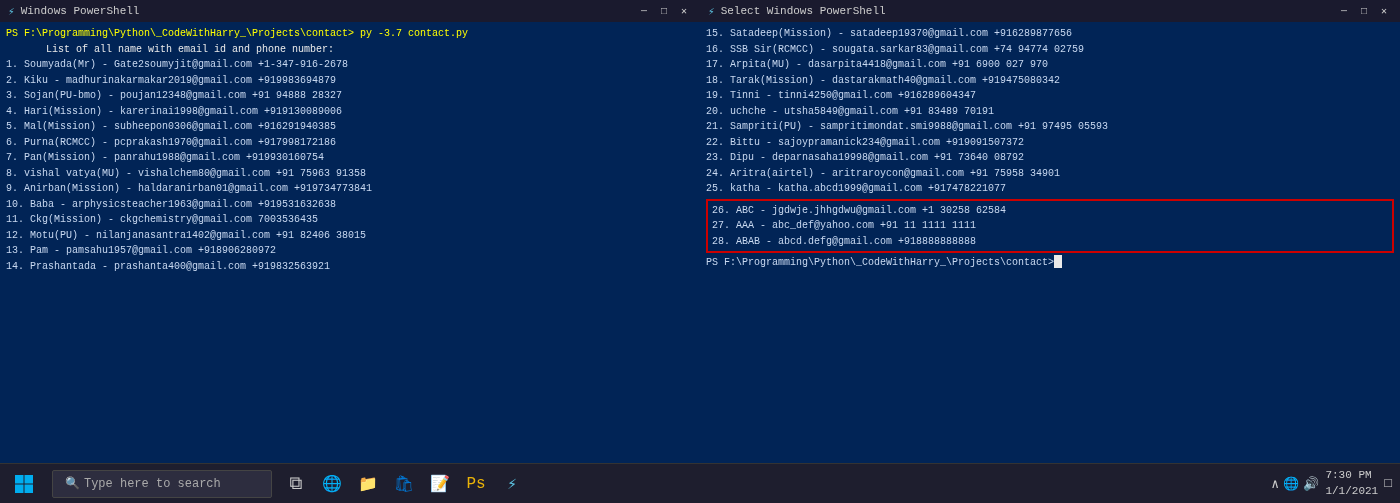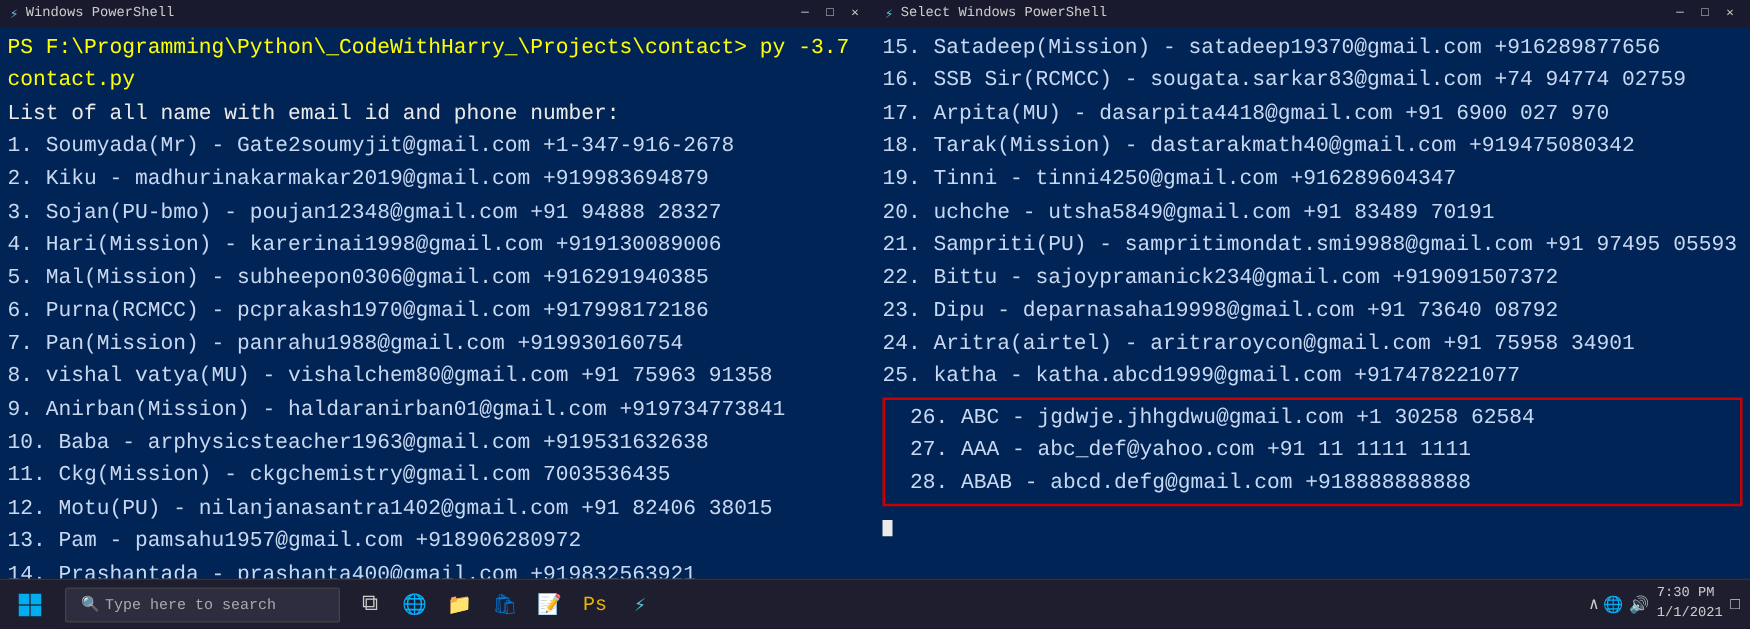--- a/index.html
+++ b/index.html
@@ -151,48 +151,48 @@
       display: flex;
       align-items: center;
       justify-content: center;
       color: #ccc;
     }
 
     .ps-content {
       flex: 1;
       padding: 4px 6px;
       overflow: hidden;
-      font-size: 17px;
+      font-size: 10px;
       color: #eaeaea;
       line-height: 1.55;
     }
 
     .ps-content .cmd-line {
       color: #ffff00;
     }
 
     .ps-content .info-line {
       color: #eaeaea;
+      margin-left: 40px;
     }
 
     .entry {
       color: #c8d8f0;
       white-space: nowrap;
     }
 
     .highlight-box {
       border: 2px solid #cc0000;
       padding: 2px 4px;
       margin: 2px 0;
     }
 
     .highlight-entry {
       color: #c8d8f0;
       white-space: nowrap;
-      margin-left: 16px;
     }
 
     .cursor {
       display: inline-block;
       width: 8px;
       height: 13px;
       background: #eaeaea;
       vertical-align: text-bottom;
     }
   </style>
@@ -260,21 +260,21 @@
         <div class="entry">25.  katha - katha.abcd1999@gmail.com                +917478221077</div>
       </div>
     <div class="highlight-box">
       <div id="highlighted-entries">
           <div class="highlight-entry">26.  ABC - jgdwje.jhhgdwu@gmail.com      +1 30258 62584</div>
           <div class="highlight-entry">27.  AAA - abc_def@yahoo.com             +91 11 1111 1111</div>
           <div class="highlight-entry">28.  ABAB - abcd.defg@gmail.com          +918888888888</div>
         </div>
     </div>
     <div class="entry">
-      <span class="cursor"></span>
+      <span>PS F:\Programming\Python\_CodeWithHarry_\Projects\contact&gt;</span><span class="cursor"></span>
     </div>
   </div>
 </div>
 
 <div class="taskbar">
   <div class="taskbar-start">
     <svg viewBox="0 0 20 20">
       <rect x="1" y="1" width="8.5" height="8.5" fill="#00adef"></rect>
       <rect x="10.5" y="1" width="8.5" height="8.5" fill="#00adef"></rect>
       <rect x="1" y="10.5" width="8.5" height="8.5" fill="#00adef"></rect>

